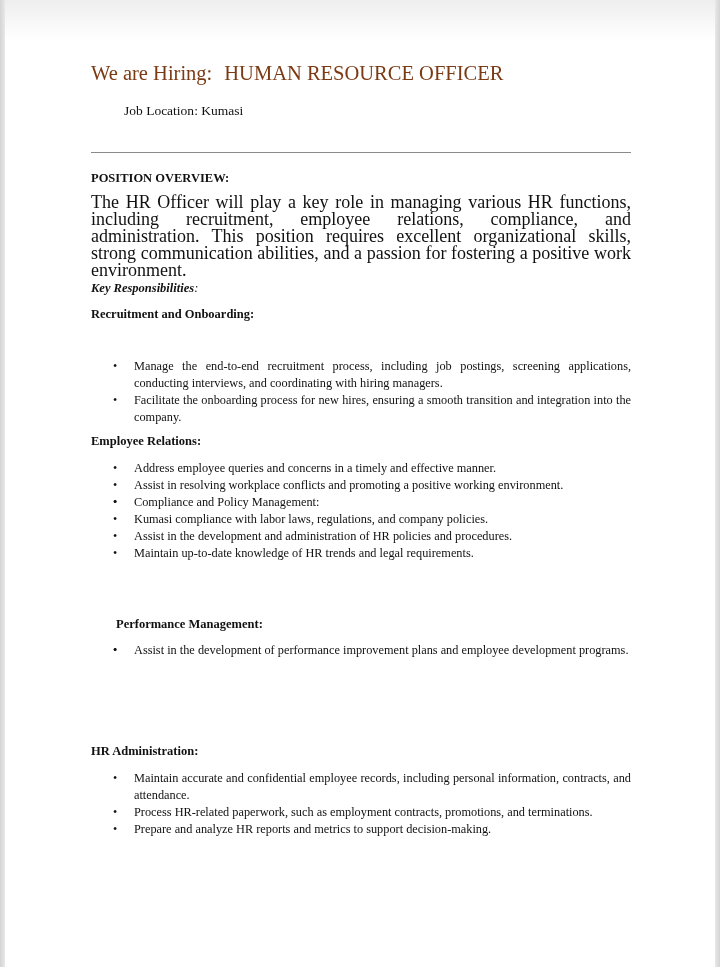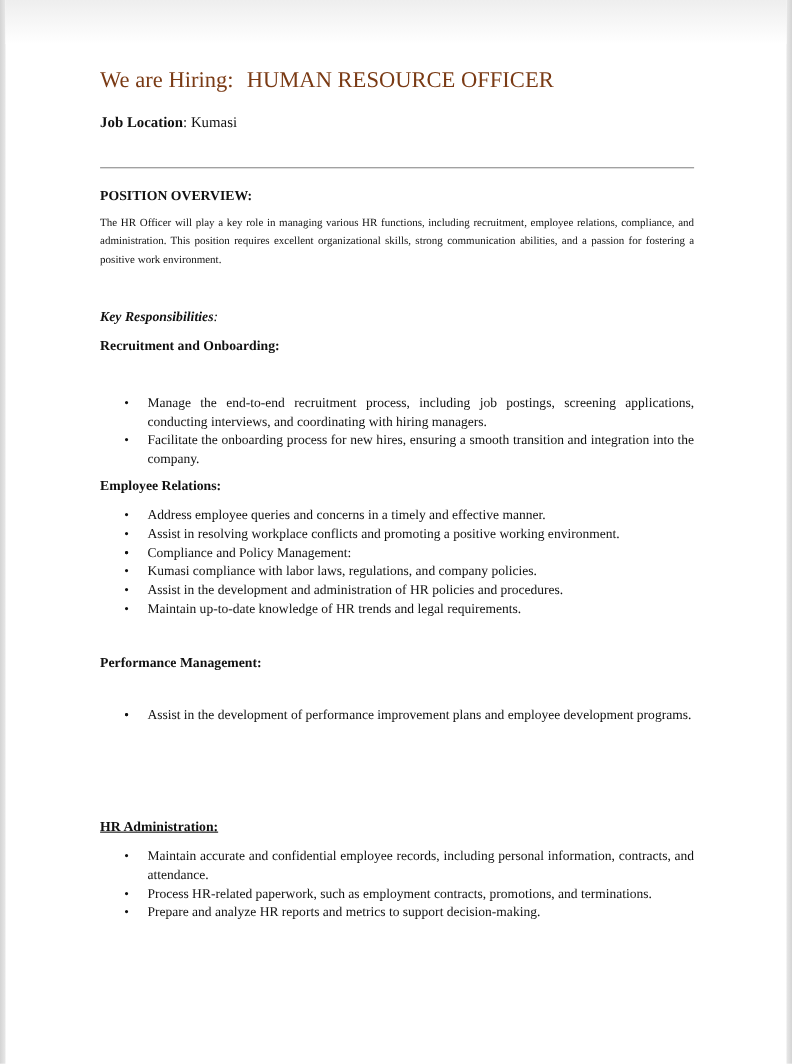--- a/index.html
+++ b/index.html
@@ -25,30 +25,30 @@
   }
   .title {
     position: absolute; top: 62px; left: 0;
     font-size: 20.5px; font-weight: normal; color: #7a3a14;
     white-space: nowrap; letter-spacing: 0;
   }
   .title .gap { display: inline-block; width: 12px; }
   .location {
     position: absolute; top: 103px; left: 0; font-size: 13.5px;
   }
-  .location b { font-weight: bold; }
+  .location b { font-weight: normal; margin-left: 33px; }
   .rule {
     position: absolute; top: 152px; left: 0; width: 540px; height: 1px;
     background: #8a8a8a;
   }
   .h {
     position: absolute; left: 0; font-size: 12.5px; font-weight: bold; white-space: nowrap;
   }
   .para {
-    position: absolute; left: 0; width: 540px; font-size: 10px; line-height: 17px;
+    position: absolute; left: 0; width: 540px; font-size: 18px; line-height: 17px;
     text-align: justify;
   }
   ul.bl {
     position: absolute; left: 0; width: 540px; margin: 0; padding: 0; list-style: none;
     font-size: 12.3px; line-height: 17px;
   }
   ul.bl li {
     position: relative; padding-left: 43px; text-align: justify;
   }
   ul.bl li .bullet {
@@ -89,26 +89,26 @@
   <ul class="bl" style="top:460px;">
     <li><span class="bullet">•</span><span>Address employee queries and concerns in a timely and effective manner.</span></li>
     <li><span class="bullet">•</span><span>Assist in resolving workplace conflicts and promoting a positive working environment.</span></li>
     <li><span class="bullet">•</span></li>
     <li><span class="bullet">•</span><span>Compliance and Policy Management:</span></li>
     <li><span class="bullet">•</span><span>Kumasi compliance with labor laws, regulations, and company policies.</span></li>
     <li><span class="bullet">•</span><span>Assist in the development and administration of HR policies and procedures.</span></li>
     <li><span class="bullet">•</span><span>Maintain up-to-date knowledge of HR trends and legal requirements.</span></li>
   </ul>
 
-  <div class="h" style="top:595px;">Performance Management:</div>
+  <div class="h" style="top:617px;margin-left:25px;">Performance Management:</div>
   <ul class="bl" style="top:642px;">
     <li><span class="bullet">•</span></li>
     <li><span class="bullet">•</span><span>Assist in the development of performance improvement plans and employee development programs.</span></li>
   </ul>
 
-  <div class="h" style="top:744px;text-decoration:underline;">HR Administration:</div>
+  <div class="h" style="top:744px;">HR Administration:</div>
   <ul class="bl" style="top:770px;">
     <li><span class="bullet">•</span><span>Maintain accurate and confidential employee records, including personal information, contracts, and attendance.</span></li>
     <li><span class="bullet">•</span><span>Process HR-related paperwork, such as employment contracts, promotions, and terminations.</span></li>
     <li><span class="bullet">•</span><span>Prepare and analyze HR reports and metrics to support decision-making.</span></li>
   </ul>
 
 </div>
 
 </body></html>

